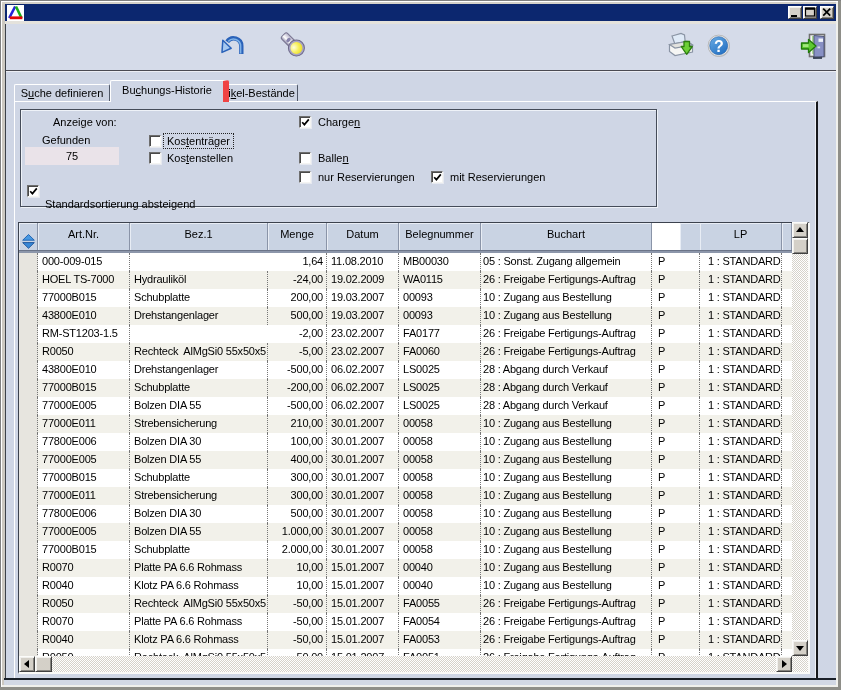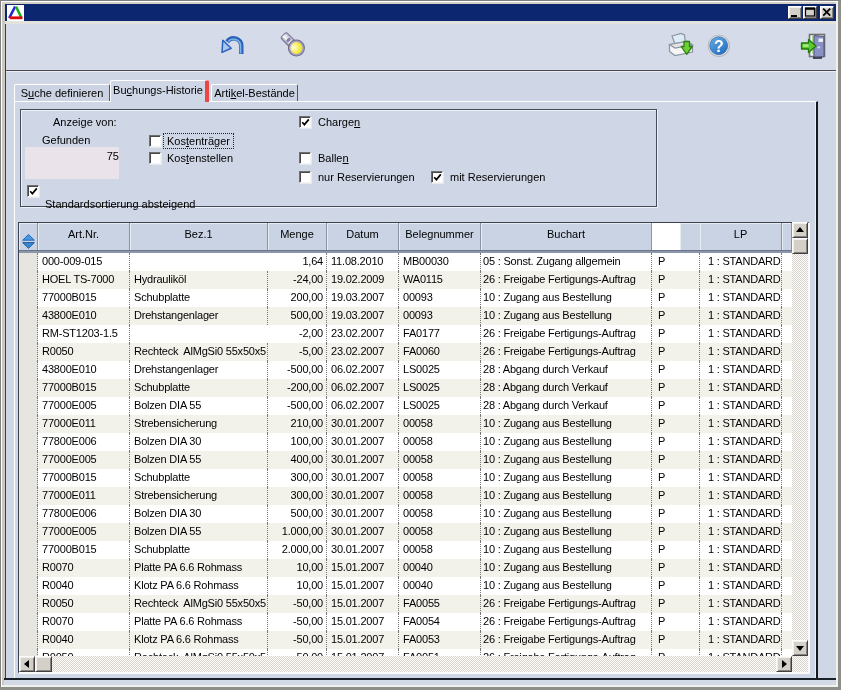--- a/index.html
+++ b/index.html
@@ -26,29 +26,29 @@
 
 #toolbar { position:absolute;left:4px;top:24px;width:832px;height:46px;background:#d5dbe9; }
 #tstrip { position:absolute;left:4px;top:21px;width:834px;height:3px;background:#e4e2dc; }
 #tsep0 { position:absolute;left:4px;top:70px;width:833px;height:1px;background:#4a4a52; }
 #tsep1 { position:absolute;left:4px;top:71px;width:833px;height:1px;background:#eceef4; }
 .ic { position:absolute; }
 
 #tabstrip { position:absolute;left:4px;top:72px;width:833px;height:29px;background:#cfd6e5; }
 .tab { position:absolute;background:#ccd3e2;border-top:1px solid #fff;border-left:1px solid #fff;border-right:1px solid #505868;border-radius:2px 2px 0 0;text-align:center; }
 #tab1 { left:14px;top:84px;width:96px;height:17px;line-height:16px; }
-#tab2 { left:110px;top:80px;width:99px;height:22px;line-height:19px;background:#cfd6e5;border-right:4px solid #ef4444;z-index:5; }
+#tab2 { left:110px;top:80px;width:119px;height:22px;line-height:19px;background:#cfd6e5;border-right:6px solid #ef4444;z-index:5; }
 #tab3 { left:211px;top:84px;width:87px;height:17px;line-height:16px; }
 
 #panel { position:absolute;left:14px;top:101px;width:804px;height:579px;background:#cfd6e5;border-top:1px solid #fff;border-left:1px solid #fff;border-right:2px solid #16181c;border-bottom:2px solid #16181c; }
 #panelw { position:absolute;left:815px;top:101px;width:1px;height:577px;background:#eef0f6; }
 
 #gbox { position:absolute;left:20px;top:109px;width:637px;height:98px;border:1px solid #454c59;box-shadow:1px 1px 0 #eef2f8, inset 1px 1px 0 #eef2f8; }
 .lbl { position:absolute;white-space:nowrap; }
-#found { position:absolute;left:25px;top:147px;width:94px;height:32px;background:#eae3e9;text-align:right;line-height:18px; }
+#found { position:absolute;left:25px;top:147px;width:94px;height:18px;background:#eae3e9;text-align:center;line-height:18px; }
 .cb { position:absolute;width:12px;height:12px;background:#fff;border:1px solid;border-color:#6e6e6e #f4f4f2 #f4f4f2 #6e6e6e;box-shadow:inset 1px 1px 0 #494949, 1px 1px 0 #e6e9f0; }
 #focusrect { position:absolute;left:163px;top:133px;width:71px;height:16px;border:1px dotted #222; }
 
 #gridframe { position:absolute;left:18px;top:222px;width:792px;height:452px;border:1px solid #3c424e;border-right:2px solid #fafaf8;border-bottom:2px solid #fafaf8;background:#fff; }
 .hc { position:absolute;top:223px;height:27px;background:#c9d3e3;border-right:1px solid #8a94a8;box-shadow:inset 1px 1px 0 #e8edf5;text-align:center;padding-top:5px;font-size:11px; }
 #headline { position:absolute;left:19px;top:250px;width:773px;height:3px;background:#8c96aa;border-top:1px solid #6b7488; }
 #bodyclip { position:absolute;left:19px;top:253px;width:773px;height:403px;overflow:hidden;background:#fff; }
 .row { position:absolute;left:0;width:773px;height:18px; }
 .row .c { position:absolute;top:0;height:18px;border-right:1px dotted #767676;padding:1.5px 4px 0 4px;white-space:nowrap;overflow:hidden;font-size:11px;letter-spacing:-0.2px; }
 .row .c.r { text-align:right; }

